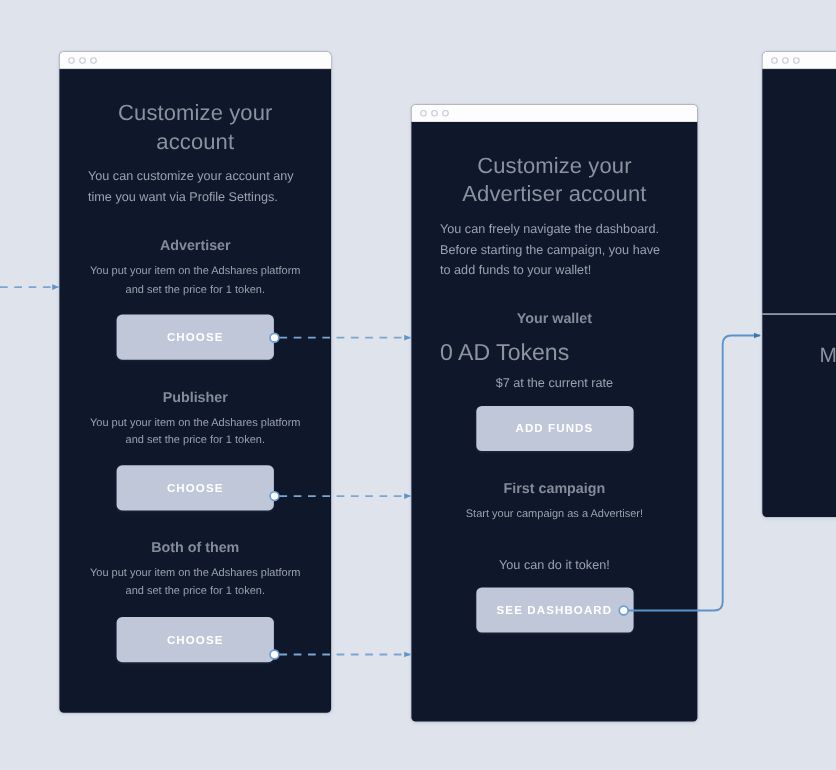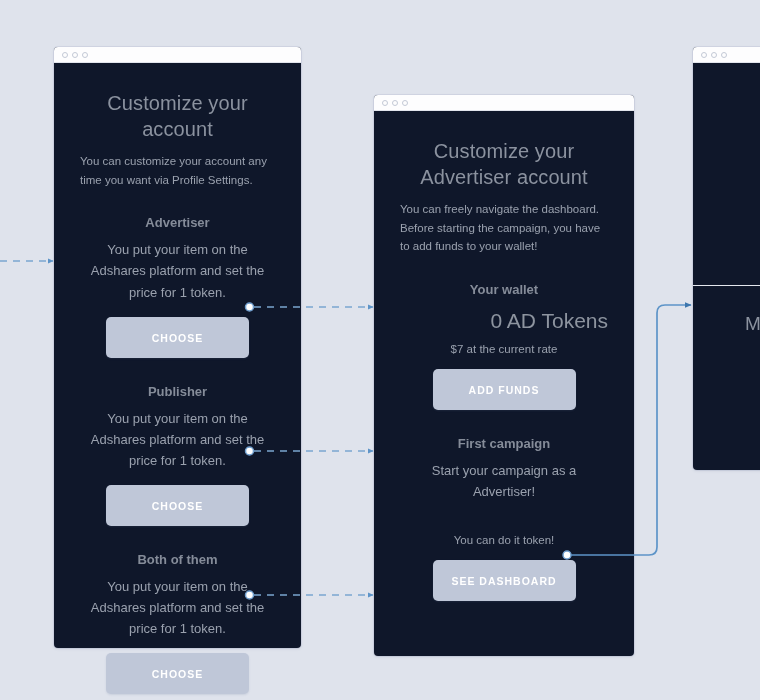--- a/index.html
+++ b/index.html
@@ -83,31 +83,31 @@
     margin: 10px 0 0 0;
   }
   .section-head {
     font-size: 13px;
     font-weight: bold;
     color: #858c99;
     text-align: center;
     margin: 26px 0 0 0;
   }
   .section-text {
-    font-size: 13px;
+    font-size: 10px;
     color: #9aa1ae;
     text-align: center;
     line-height: 1.62;
     margin: 9px 0 0 0;
   }
   .wallet-amount {
     font-size: 21px;
     font-weight: 400;
     color: #8d949f;
-    text-align: right;
+    text-align: left;
     margin: 12px 0 0 0;
   }
   .wallet-rate {
     font-size: 11.5px;
     color: #9aa1ae;
     text-align: center;
     margin: 10px 0 0 0;
   }
   .later-text {
     font-size: 11.5px;

